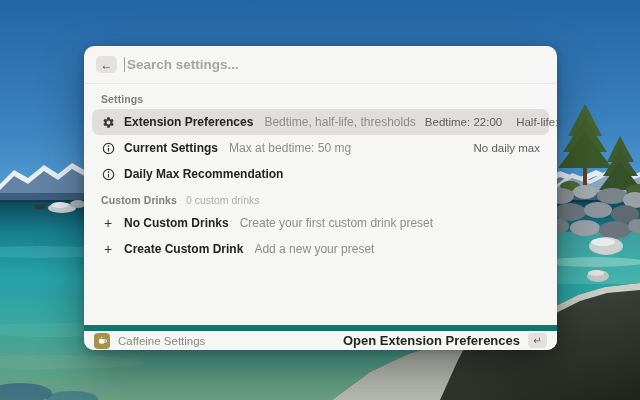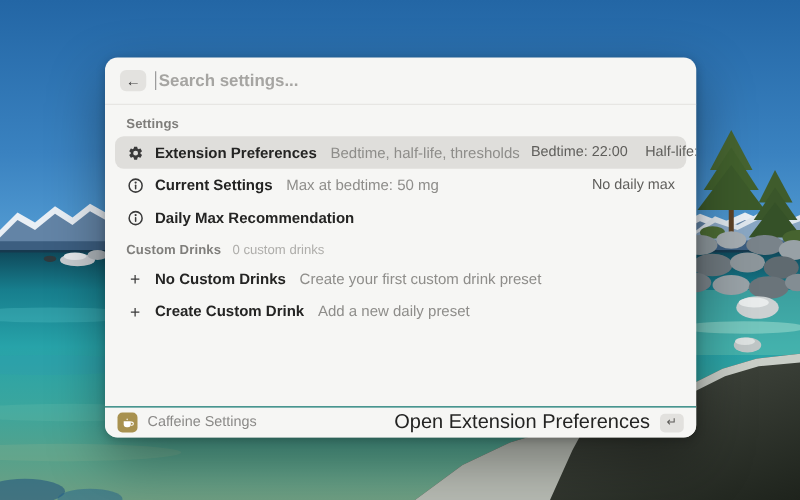--- a/index.html
+++ b/index.html
@@ -32,25 +32,25 @@
 
   .row { height:26px; display:flex; align-items:center; gap:9px; padding:0 9px; border-radius:7px; cursor:pointer; }
   .row.selected { background:#dfdedb; }
   .row-icon { width:14px; height:14px; flex:0 0 14px; display:flex; align-items:center; justify-content:center; color:#3a3a3a; }
   .plus-glyph { font-size:14px; font-weight:500; color:#3a3a3a; line-height:14px; }
   .row-title { font-size:12px; font-weight:600; color:#242423; white-space:nowrap; }
   .row-sub { font-size:12px; color:#8e8d8a; white-space:nowrap; margin-left:2px; }
   .row-acc { margin-left:auto; display:flex; gap:14px;justify-content:flex-end; }
   .acc { font-size:11.5px; color:#5f5e5b; white-space:nowrap; }
 
-  .footer { flex:0 0 25px; height:25px; border-top:1px solid #0f766e; display:flex; align-items:center; padding:0 10px; background:#f6f6f4; }
+  .footer { flex:0 0 25px; height:25px; border-top:6px solid #0f766e; display:flex; align-items:center; padding:0 10px; background:#f6f6f4; }
   .app-badge { width:16px; height:16px; border-radius:4px; background:#a8914f; display:flex; align-items:center; justify-content:center; flex:0 0 auto; }
   .app-name { font-size:11.5px; color:#8a8987; margin-left:8px; }
   .footer-right { margin-left:auto; display:flex; align-items:center; gap:8px; cursor:pointer; }
-  .action-label { font-size:16px; font-weight:400; color:#242423; }
+  .action-label { font-size:13px; font-weight:700; color:#242423; }
   .key-badge { min-width:19px; height:15px; padding:0 3px; border-radius:4px; background:#e2e1de; color:#5c5b58;
     font-size:10px; display:flex; align-items:center; justify-content:center; }
 </style>
 </head>
 <body>
 
 <div class="desktop">
   <svg class="bg-svg" width="640" height="400" viewBox="0 0 640 400" preserveAspectRatio="none" aria-hidden="true">
     <defs>
       <linearGradient id="sky" x1="0" y1="0" x2="0" y2="1">
@@ -196,21 +196,21 @@
           </span>
         <span class="row-title">No Custom Drinks</span>
         <span class="row-sub">Create your first custom drink preset</span>
       </div>
 
       <div class="row">
         <span class="row-icon">
             <span class="plus-glyph">+</span>
           </span>
         <span class="row-title">Create Custom Drink</span>
-        <span class="row-sub">Add a new daily preset</span>
+        <span class="row-sub">Add a new your preset</span>
       </div>
 
     </div>
 
     <div class="footer">
       <span class="app-badge">
         <svg width="11" height="11" viewBox="0 0 14 14">
             <path fill="#ffffff" d="M2.5 5h7.2v3.2a3 3 0 0 1-3 3H5.5a3 3 0 0 1-3-3V5z"></path>
             <path fill="none" stroke="#ffffff" stroke-width="1.1" d="M9.7 6h1a1.6 1.6 0 0 1 0 3.2h-1"></path>
             <rect x="5.4" y="2.2" width="1.2" height="1.8" rx="0.6" fill="#ffffff"></rect>

